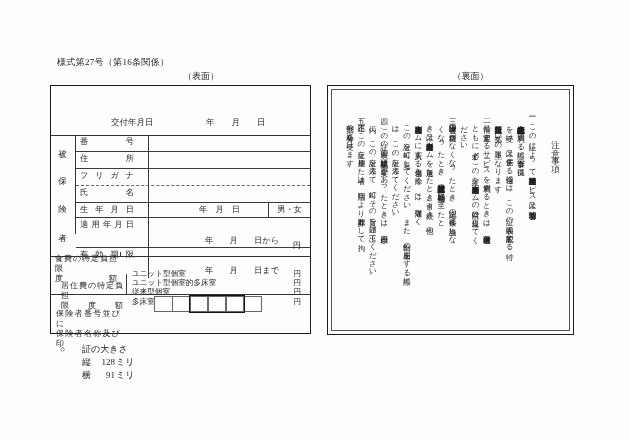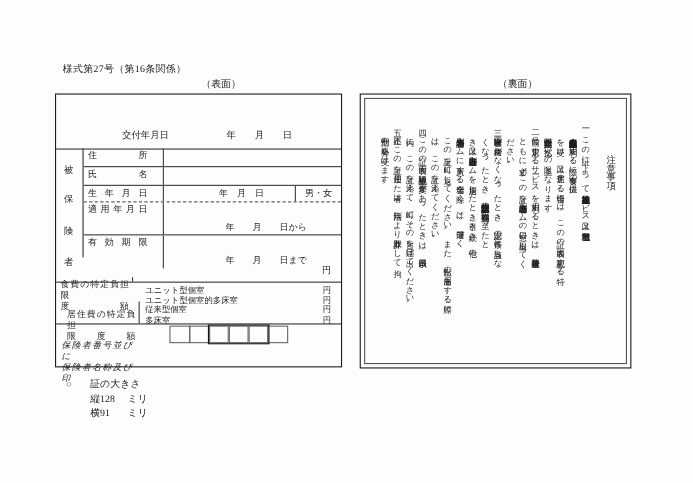--- a/index.html
+++ b/index.html
@@ -42,44 +42,44 @@
   .bsex{flex:1;border-left:.8px solid #3a3a3a;text-align:center;}
   
   .mealsec{left:0;top:148px;width:259px;height:22px;display:flex;box-sizing:border-box;}
   .feelabel{width:70px;border-right:.8px solid #3a3a3a;box-sizing:border-box;padding:2px 3px 0 4px;margin-top:18px;}
   .jline{text-align:justify;text-align-last:justify;text-justify:inter-character;font-size:8px;line-height:10px;display:block;}
   .mealval{flex:1;position:relative;font-size:8.2px;}
   .mealval .yen{position:absolute;right:9px;top:6px;}
   
   .ressec{left:6px;top:170px;width:259px;height:38px;display:flex;box-sizing:border-box;}
   .ressec .feelabel{padding-top:7px;}
-  .ritems{flex:1;display:flex;flex-direction:column;padding-top:3px;box-sizing:border-box;}
+  .ritems{flex:1;display:flex;flex-direction:column;padding-top:13px;box-sizing:border-box;}
   .ritem{display:flex;font-size:7.6px;line-height:9.2px;padding:0 15px 0 5px;}
   .ritem .yen{margin-left:auto;}
   
   .inssec{left:0;top:208px;width:259px;height:39px;}
   .inslabel{position:absolute;left:5px;top:15px;width:64px;}
-  .inslabel .jline{line-height:10px;font-style:italic;}
+  .inslabel .jline{line-height:10px;}
   .digits{position:absolute;left:103px;top:2px;display:flex;height:16px;}
   .dcell{width:18.7px;height:16px;border:.8px solid #666;box-sizing:border-box;margin-left:-0.8px;background:transparent;}
   .dcell:first-child{margin-left:0;}
   .dbold{position:absolute;left:35.4px;top:-0.8px;width:56px;height:17.6px;border:1.6px solid #141414;box-sizing:border-box;pointer-events:none;}
   
   .backbox{left:327px;top:85px;width:247px;height:250px;border:1.7px solid #1b1b1b;background:#fdfdfd;box-sizing:border-box;}
   .backinner{position:absolute;inset:3px;border:.8px solid #555;}
   .vtext{position:absolute;inset:3px 6px 5px 3px;writing-mode:vertical-rl;overflow:hidden;}
   .vtitle{font-size:8.5px;line-height:14px;padding-top:40px;margin-left:11px;}
   .vcol{font-size:7.5px;line-height:11.4px;padding-top:19px;}
   .vcol.ind{padding-top:27px;}
   
   .footnote{left:60px;top:343px;font-size:9px;line-height:13px;}
   .fn-head{display:flex;}
   .fn-bullet{width:22px;font-size:8.5px;}
   .fn-row{display:flex;padding-left:22px;}
-  .fn-num{width:24px;padding-right:1px;}
+  .fn-num{width:24px;text-align:right;padding-right:1px;}
 </style>
 </head>
 <body>
 
 <div class="abs form-no">様式第27号（第16条関係）</div>
 <div class="abs side-label front">（表面）</div>
 <div class="abs side-label back">（裏面）</div>
 
 <div class="abs frontbox">
 
@@ -88,21 +88,33 @@
     <span class="lab">交付年月日</span>
     <span class="val">年　　月　　日</span>
   </div>
 
   <div class="hl" style="top:49px"></div>
 
   <div class="abs vlabel">被保険者</div>
 
   <div class="abs rows">
     <div class="frow">
+      <span class="lbl">番号</span>
+      <span class="valwrap">
+          <span class="valcenter"></span>
+        </span>
+    </div>
+    <div class="frow">
       <span class="lbl">住所</span>
+      <span class="valwrap">
+          <span class="valcenter"></span>
+        </span>
+    </div>
+    <div class="frow">
+      <span class="lbl">フリガナ</span>
       <span class="valwrap">
           <span class="valcenter"></span>
         </span>
     </div>
     <div class="frow">
       <span class="lbl">氏名</span>
       <span class="valwrap">
           <span class="valcenter"></span>
         </span>
     </div>

